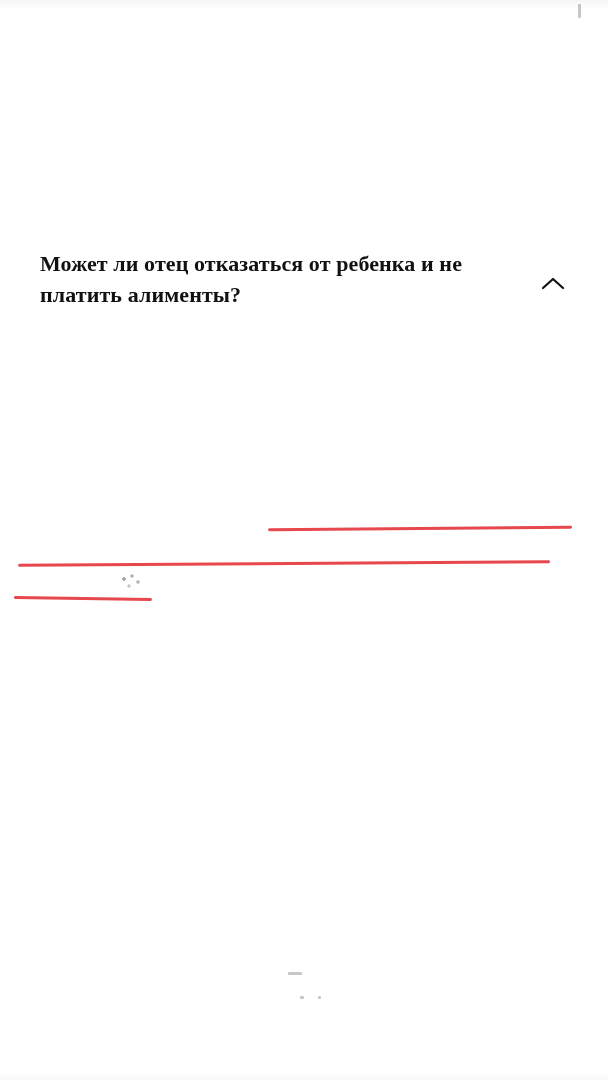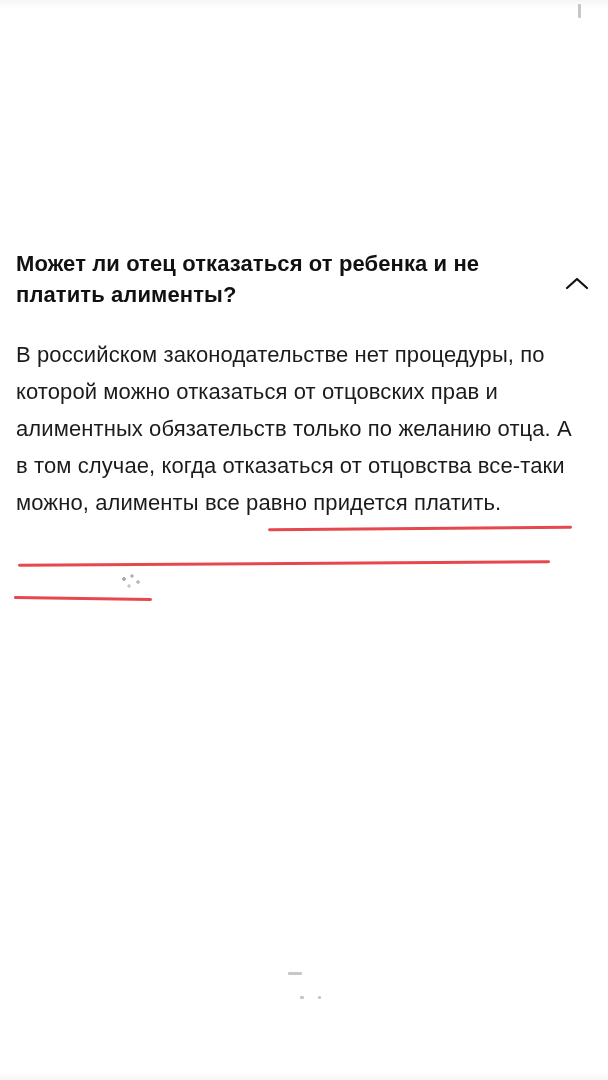--- a/index.html
+++ b/index.html
@@ -38,22 +38,23 @@
     position: absolute;
     background: rgba(130,130,130,0.45);
     border-radius: 1px;
   }
 
   .accordion {
     position: absolute;
     left: 0;
     top: 248px;
     width: 608px;
-    padding: 0 16px;
+    padding: 0 40px;
     box-sizing: border-box;
+    font-family: Liberation Serif, serif;
   }
 
   .accordion-head {
     display: flex;
     align-items: flex-start;
     justify-content: space-between;
     gap: 16px;
   }
 
   .question {
@@ -147,21 +148,20 @@
     <div class="accordion-head">
       <h2 class="question">Может ли отец отказаться от ребенка и не платить алименты?</h2>
 
       <span class="chevron">
         <svg width="30" height="30" viewBox="0 0 30 30" aria-hidden="true">
           <path d="M5 18 L15 9 L25 18" fill="none" stroke="#111111" stroke-width="2.2" stroke-linecap="round" stroke-linejoin="round"></path>
         </svg>
       </span>
     </div>
 
-    <p class="answer">В российском законодательстве нет процедуры, по которой можно отказаться от отцовских прав и алиментных обязательств только по желанию отца. А в том случае, когда отказаться от отцовства все-таки можно, алименты все равно придется платить.</p>
   </div>
 
   <div class="mark m1"></div>
   <div class="mark m2"></div>
   <div class="mark m3"></div>
   <div class="smudge"></div>
 
 </div>
 
 </body></html>

